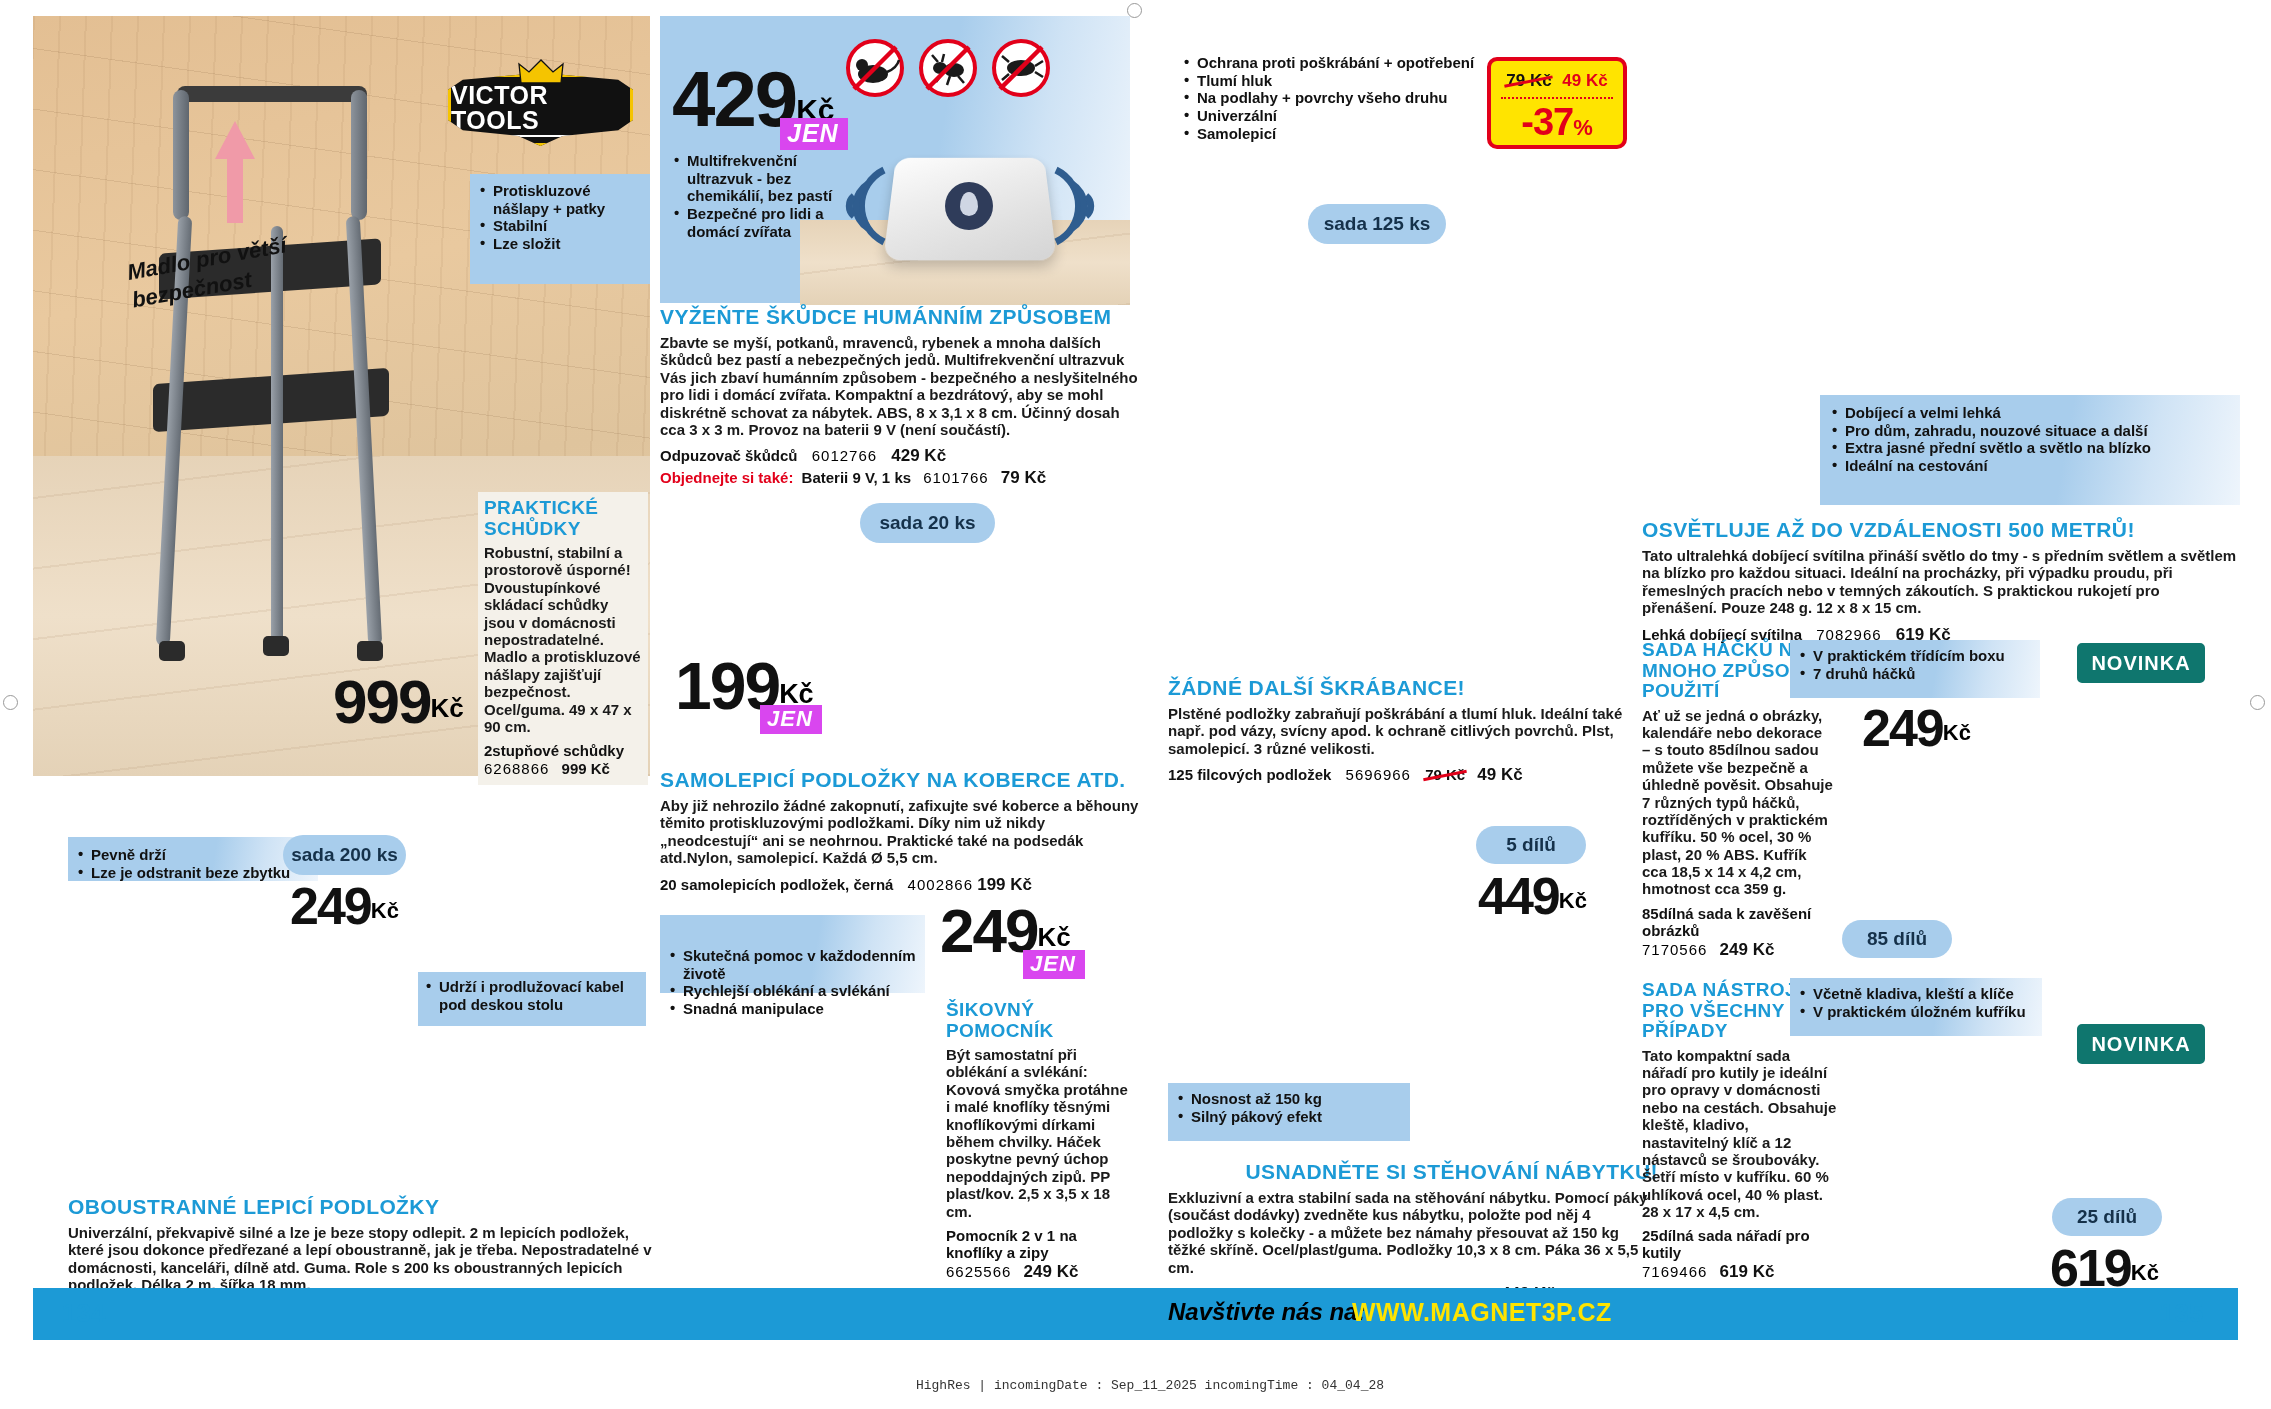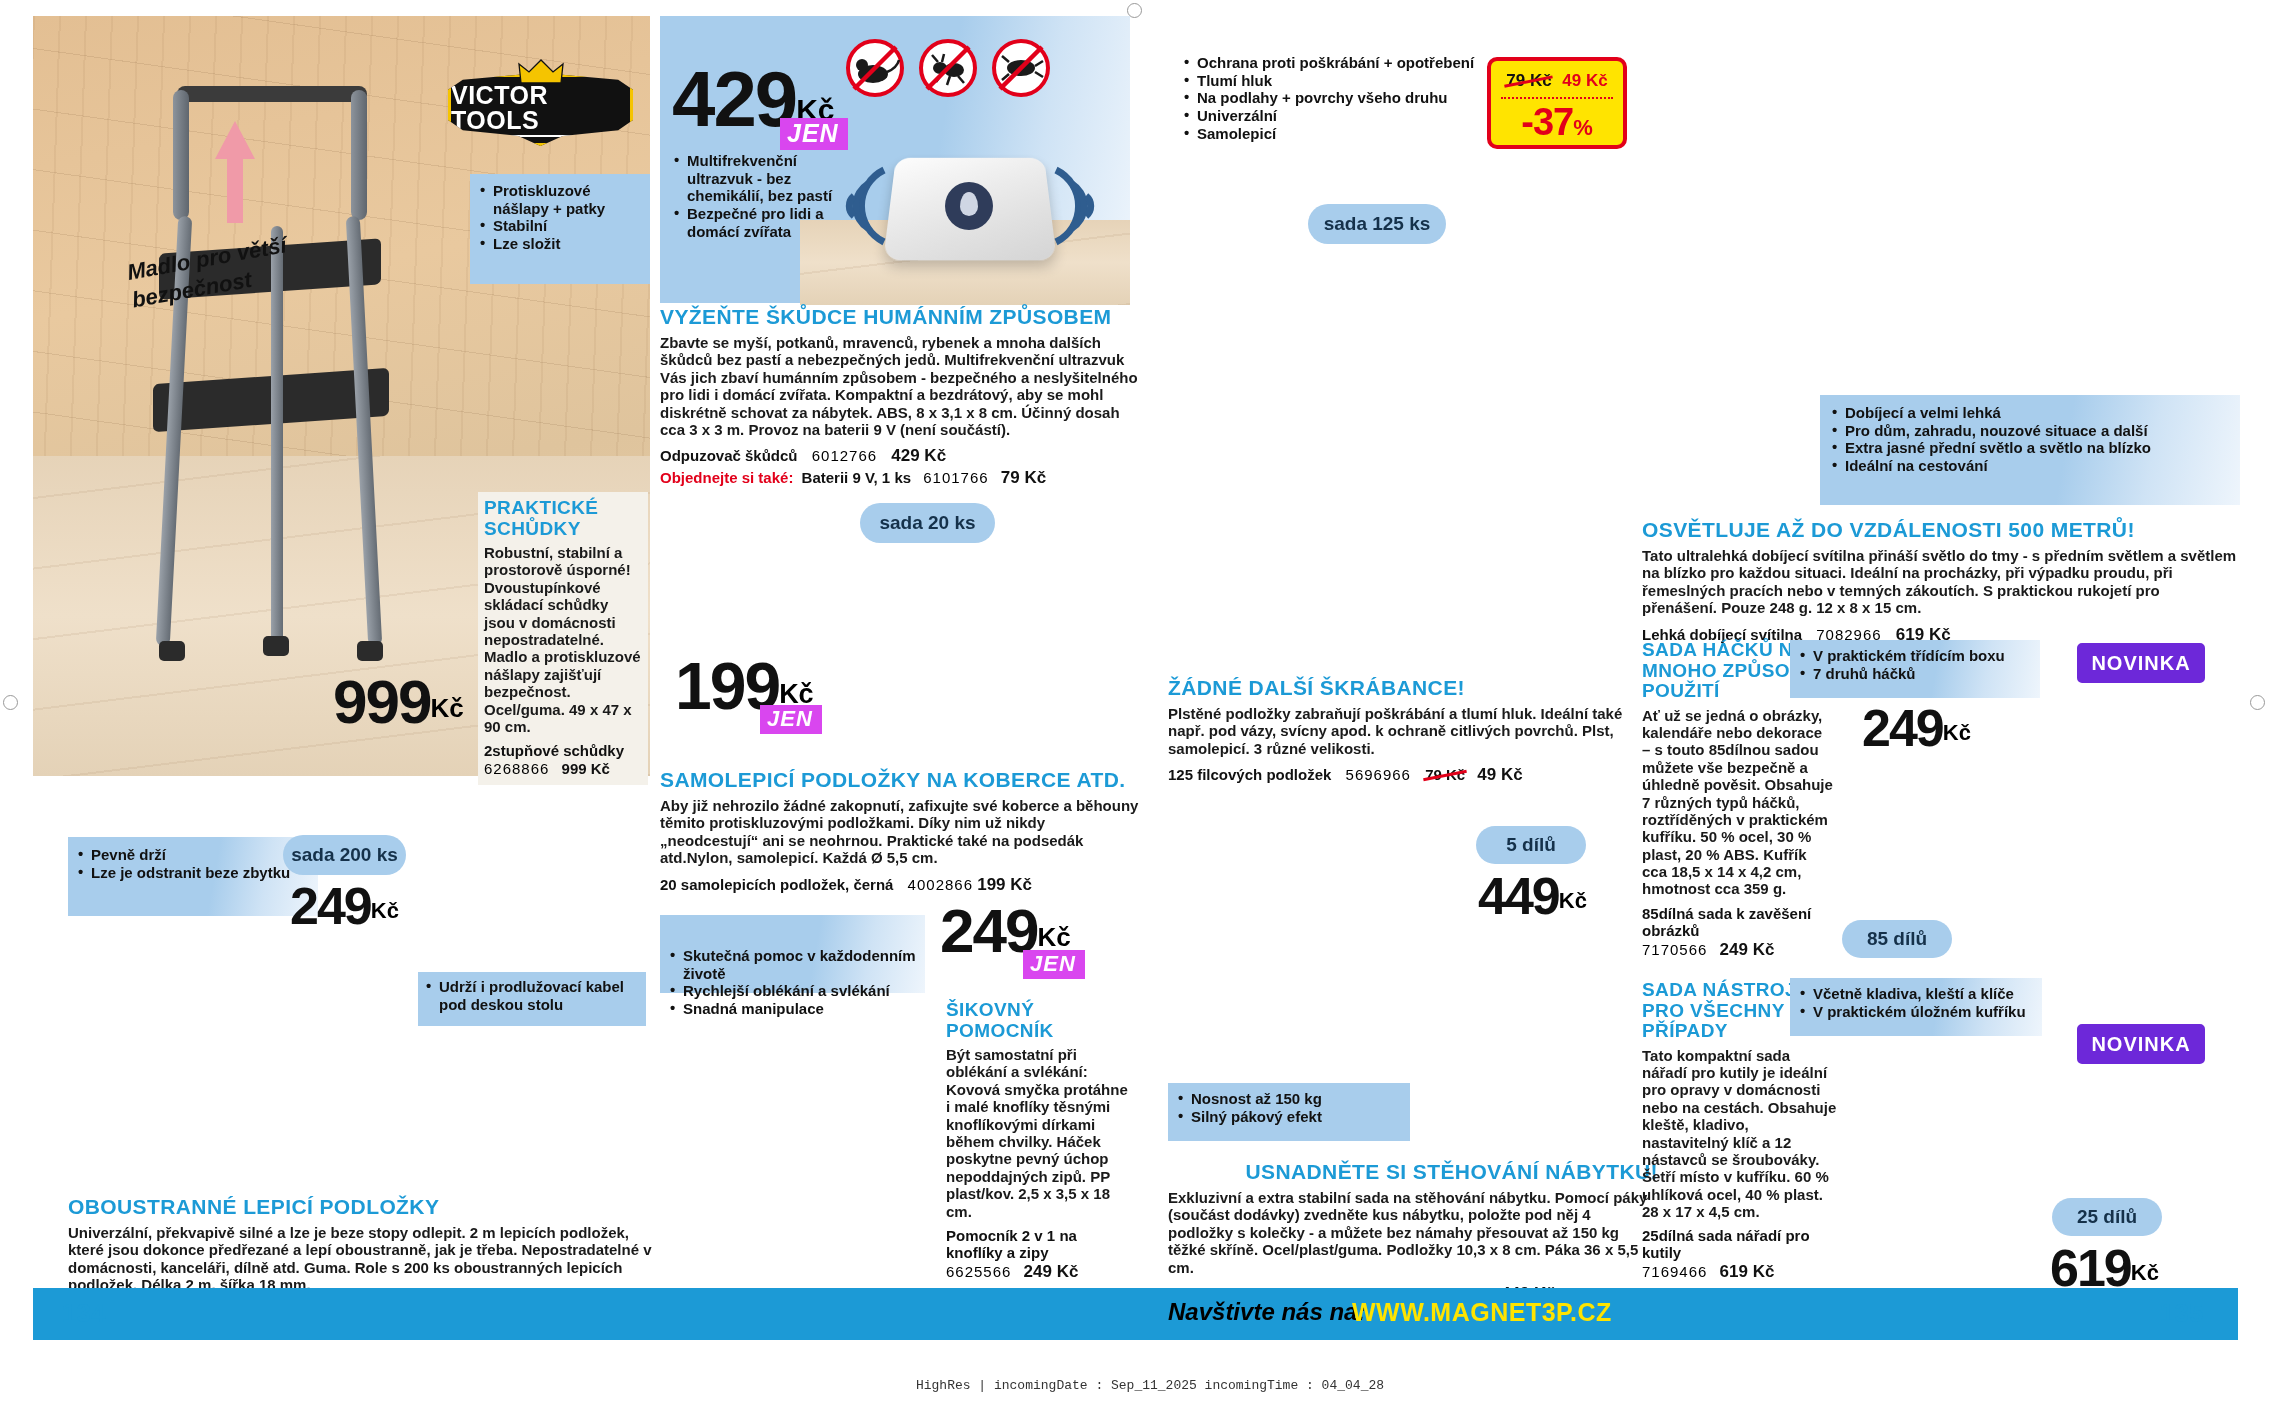--- a/index.html
+++ b/index.html
@@ -32,21 +32,21 @@
 
   .price { font-weight:bold; color:#111; letter-spacing:-2px; font-family:"Liberation Sans",sans-serif; }
   .kc { font-size:.42em; letter-spacing:0; vertical-align:super; font-weight:bold; }
 
   .jen {
     background:#d946ef; color:#fff; font-weight:bold; font-style:italic;
     display:inline-block; padding:1px 9px 2px 7px; letter-spacing:1px;
   }
 
   .novinka {
-    background:#6d28d9; color:#fff; font-weight:bold; border-radius:7px;
+    background:#0f766e; color:#fff; font-weight:bold; border-radius:7px;
     display:flex; align-items:center; justify-content:center; letter-spacing:1px;
     border:2px solid #fff;
   }
 
   .code-line { font-weight:bold; color:#111; }
   .code-num { font-weight:normal; letter-spacing:1px; }
   .strike { position:relative; color:#111; }
   .strike:after {
     content:""; position:absolute; left:-2px; right:-2px; top:48%;
     height:3px; background:#e2001a; transform:rotate(-11deg);
@@ -140,21 +140,21 @@
   <div class="abs" style="left:478px;top:492px;width:170px;background:#f4f1ea;padding:6px 6px 8px 6px;">
     <div class="blue-h" style="font-size:19px;line-height:1.08;">PRAKTICKÉ SCHŮDKY</div>
     <div class="body-txt" style="font-size:15px;margin-top:5px;">Robustní, stabilní a prostorově úsporné! Dvoustupínkové skládací schůdky jsou v domácnosti nepostradatelné. Madlo a protiskluzové nášlapy zajišťují bezpečnost. Ocel/guma. 49 x 47 x 90 cm.</div>
     <div class="code-line" style="font-size:15px;margin-top:7px;">2stupňové schůdky</div>
     <div style="font-size:15px;margin-top:1px;">
       <span class="code-num">6268866</span>
       <span class="code-line" style="margin-left:8px;">999 Kč</span>
     </div>
   </div>
 
-  <div class="abs bluebox-grad" style="left:68px;top:837px;width:250px;height:79px;padding:9px 8px 0 8px;">
+  <div class="abs bluebox-grad" style="left:68px;top:837px;width:250px;height:44px;padding:9px 8px 0 8px;">
     <ul class="bullets" style="font-size:15px;">
       <li>Pevně drží</li>
       <li>Lze je odstranit beze zbytku</li>
     </ul>
   </div>
 
   <div class="abs pill" style="left:283px;top:835px;width:123px;height:40px;font-size:19px;">sada 200 ks</div>
   <div class="abs" style="left:290px;top:876px;">
     <span class="price" style="font-size:52px;">249</span><span class="kc" style="font-size:22px;letter-spacing:0;">Kč</span>
   </div>

